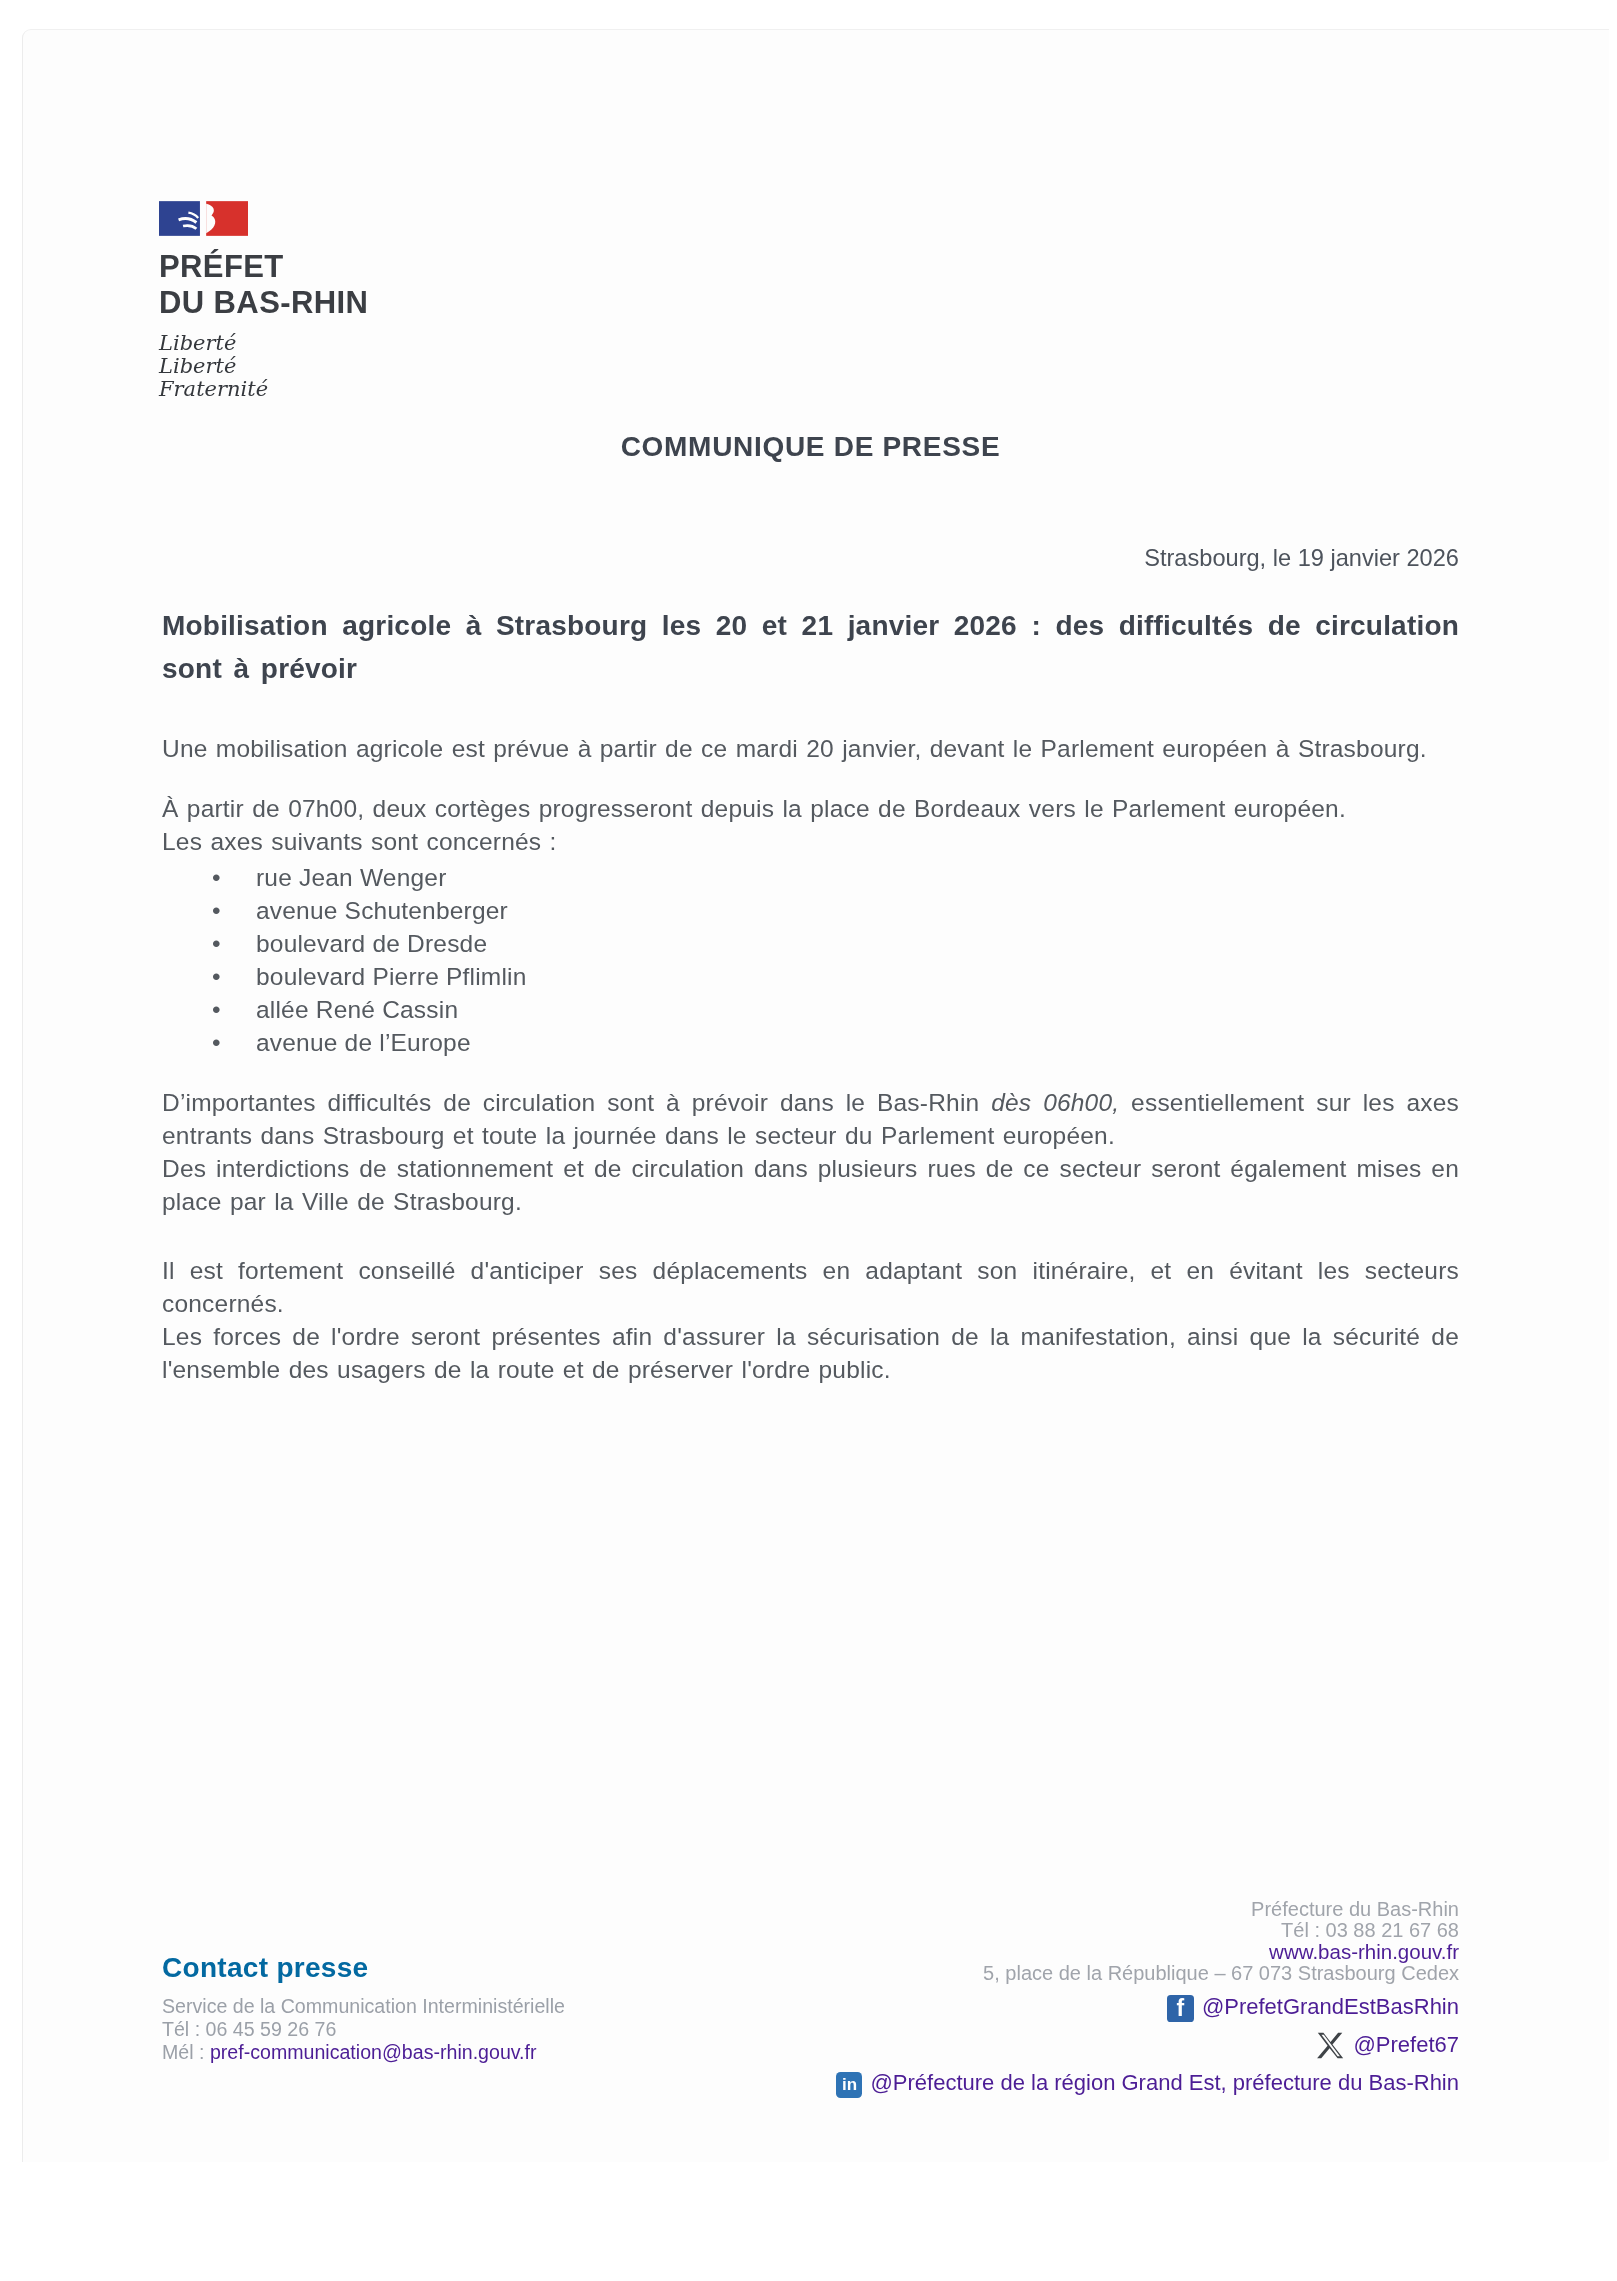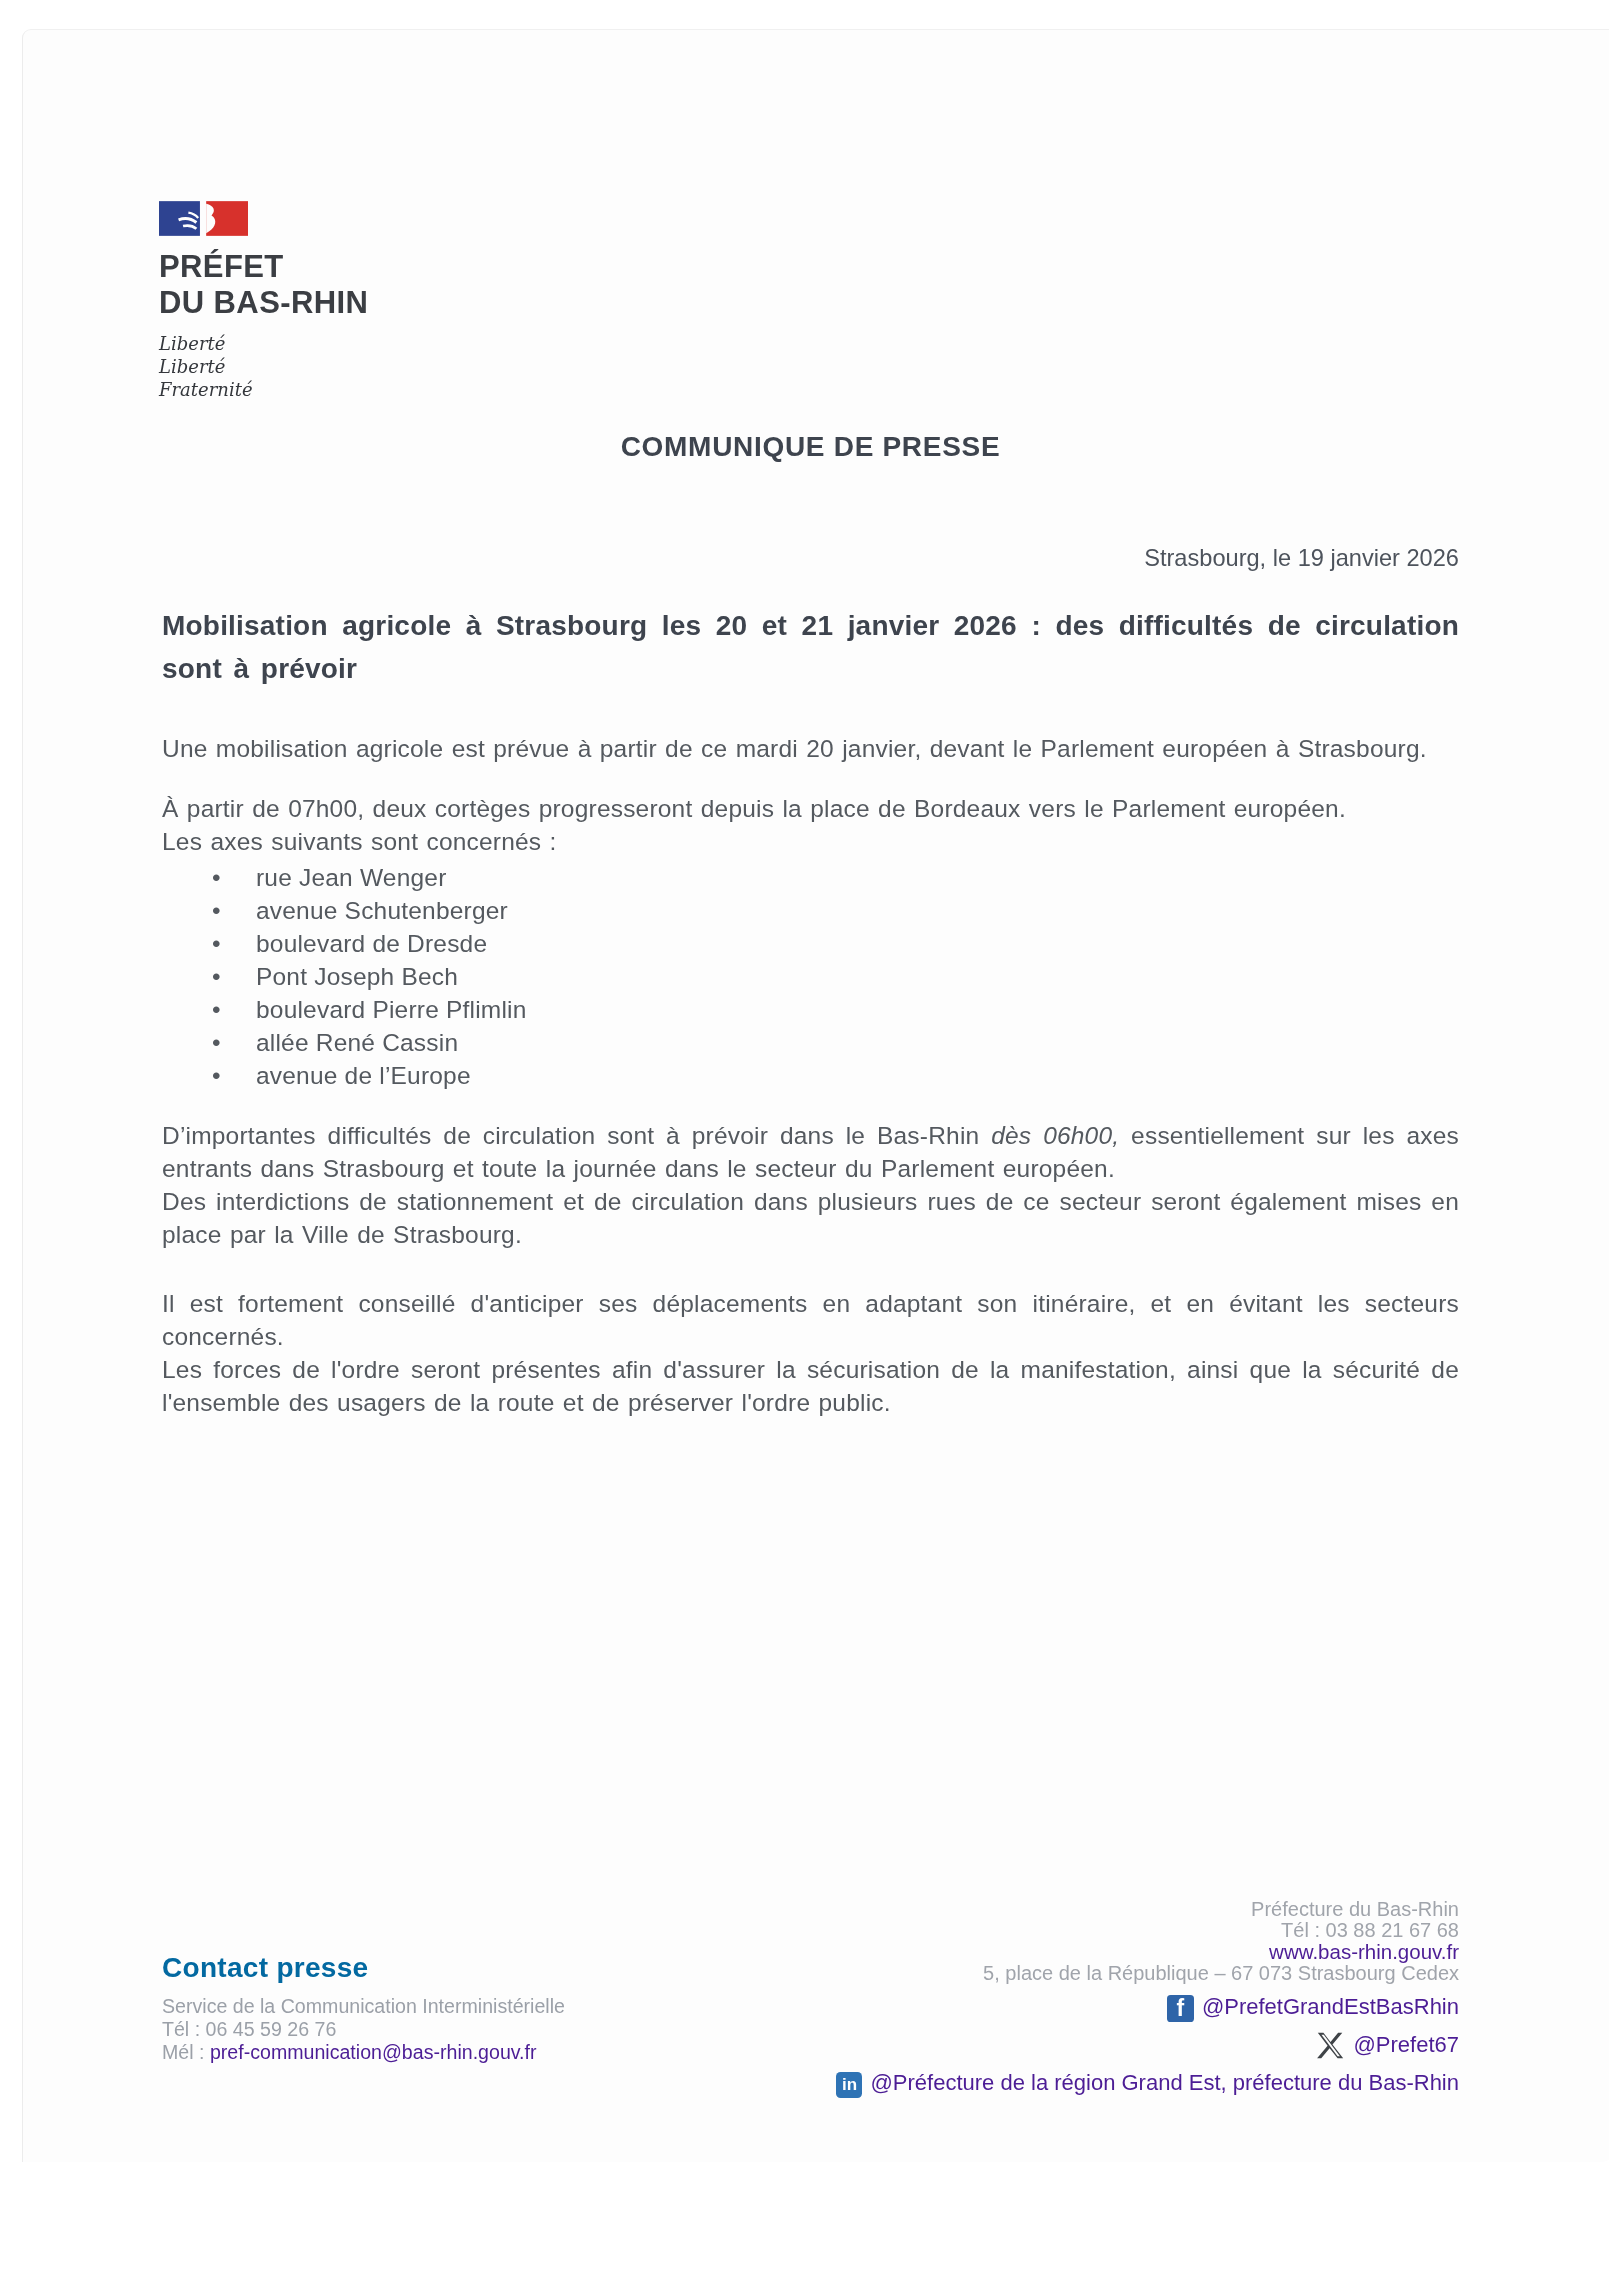--- a/index.html
+++ b/index.html
@@ -8,21 +8,21 @@
   
   .sheet{position:absolute;left:22px;top:29px;width:1586px;height:2226px;
          background:#fdfdfd;border-left:0.9px solid #ececec;border-top:0.9px solid #f0f0f0;
          border-bottom:0.9px solid #f2f2f2;border-top-left-radius:9px;}
   
   .logo-block{position:absolute;left:159px;top:201px;}
   .flag{display:block;width:89px;height:35px;}
   .brand{margin-top:12.5px;font-weight:bold;font-size:31px;line-height:36px;
          color:#3b3e43;letter-spacing:0.4px;}
   .motto{margin-top:11.6px;font-family:"DejaVu Serif",serif;font-style:italic;
-         font-size:18px;line-height:23px;color:#34373c;}
+         font-size:21px;line-height:23px;color:#34373c;}
   
   .doc-type{position:absolute;left:162px;top:431px;width:1297px;text-align:center;
             font-weight:bold;font-size:28px;letter-spacing:0.7px;color:#3e444e;}
   .dateline{position:absolute;right:158px;top:545px;font-size:23.6px;color:#4d535c;}
   .title{position:absolute;left:162px;top:604px;width:1297px;margin:0;
          font-size:28px;font-weight:bold;line-height:43px;color:#3e444e;
          text-align:justify;word-spacing:3.6px;letter-spacing:0.2px;}
   
   .content{position:absolute;left:162px;top:732px;width:1297px;
            font-size:24.5px;line-height:33px;color:#54595f;letter-spacing:0.2px;}
@@ -86,21 +86,20 @@
 
     <p class="para after-gap">
       <span>À partir de 07h00, deux cortèges progresseront depuis la place de Bordeaux vers le Parlement européen.</span><br>
       <span>Les axes suivants sont concernés :</span>
     </p>
 
     <ul class="axes">
       <li>rue Jean Wenger</li>
       <li>avenue Schutenberger</li>
       <li>boulevard de Dresde</li>
-      <li>Pont Joseph Bech</li>
       <li>boulevard Pierre Pflimlin</li>
       <li>allée René Cassin</li>
       <li>avenue de l’Europe</li>
     </ul>
 
     <p class="para after-gap">
       <span>D’importantes difficultés de circulation sont à prévoir dans le Bas-Rhin </span><em>dès 06h00,</em><span> essentiellement sur les axes entrants dans Strasbourg et toute la journée dans le secteur du Parlement européen.</span><br>
       <span>Des interdictions de stationnement et de circulation dans plusieurs rues de ce secteur seront également mises en place par la Ville de Strasbourg.</span>
     </p>
 

